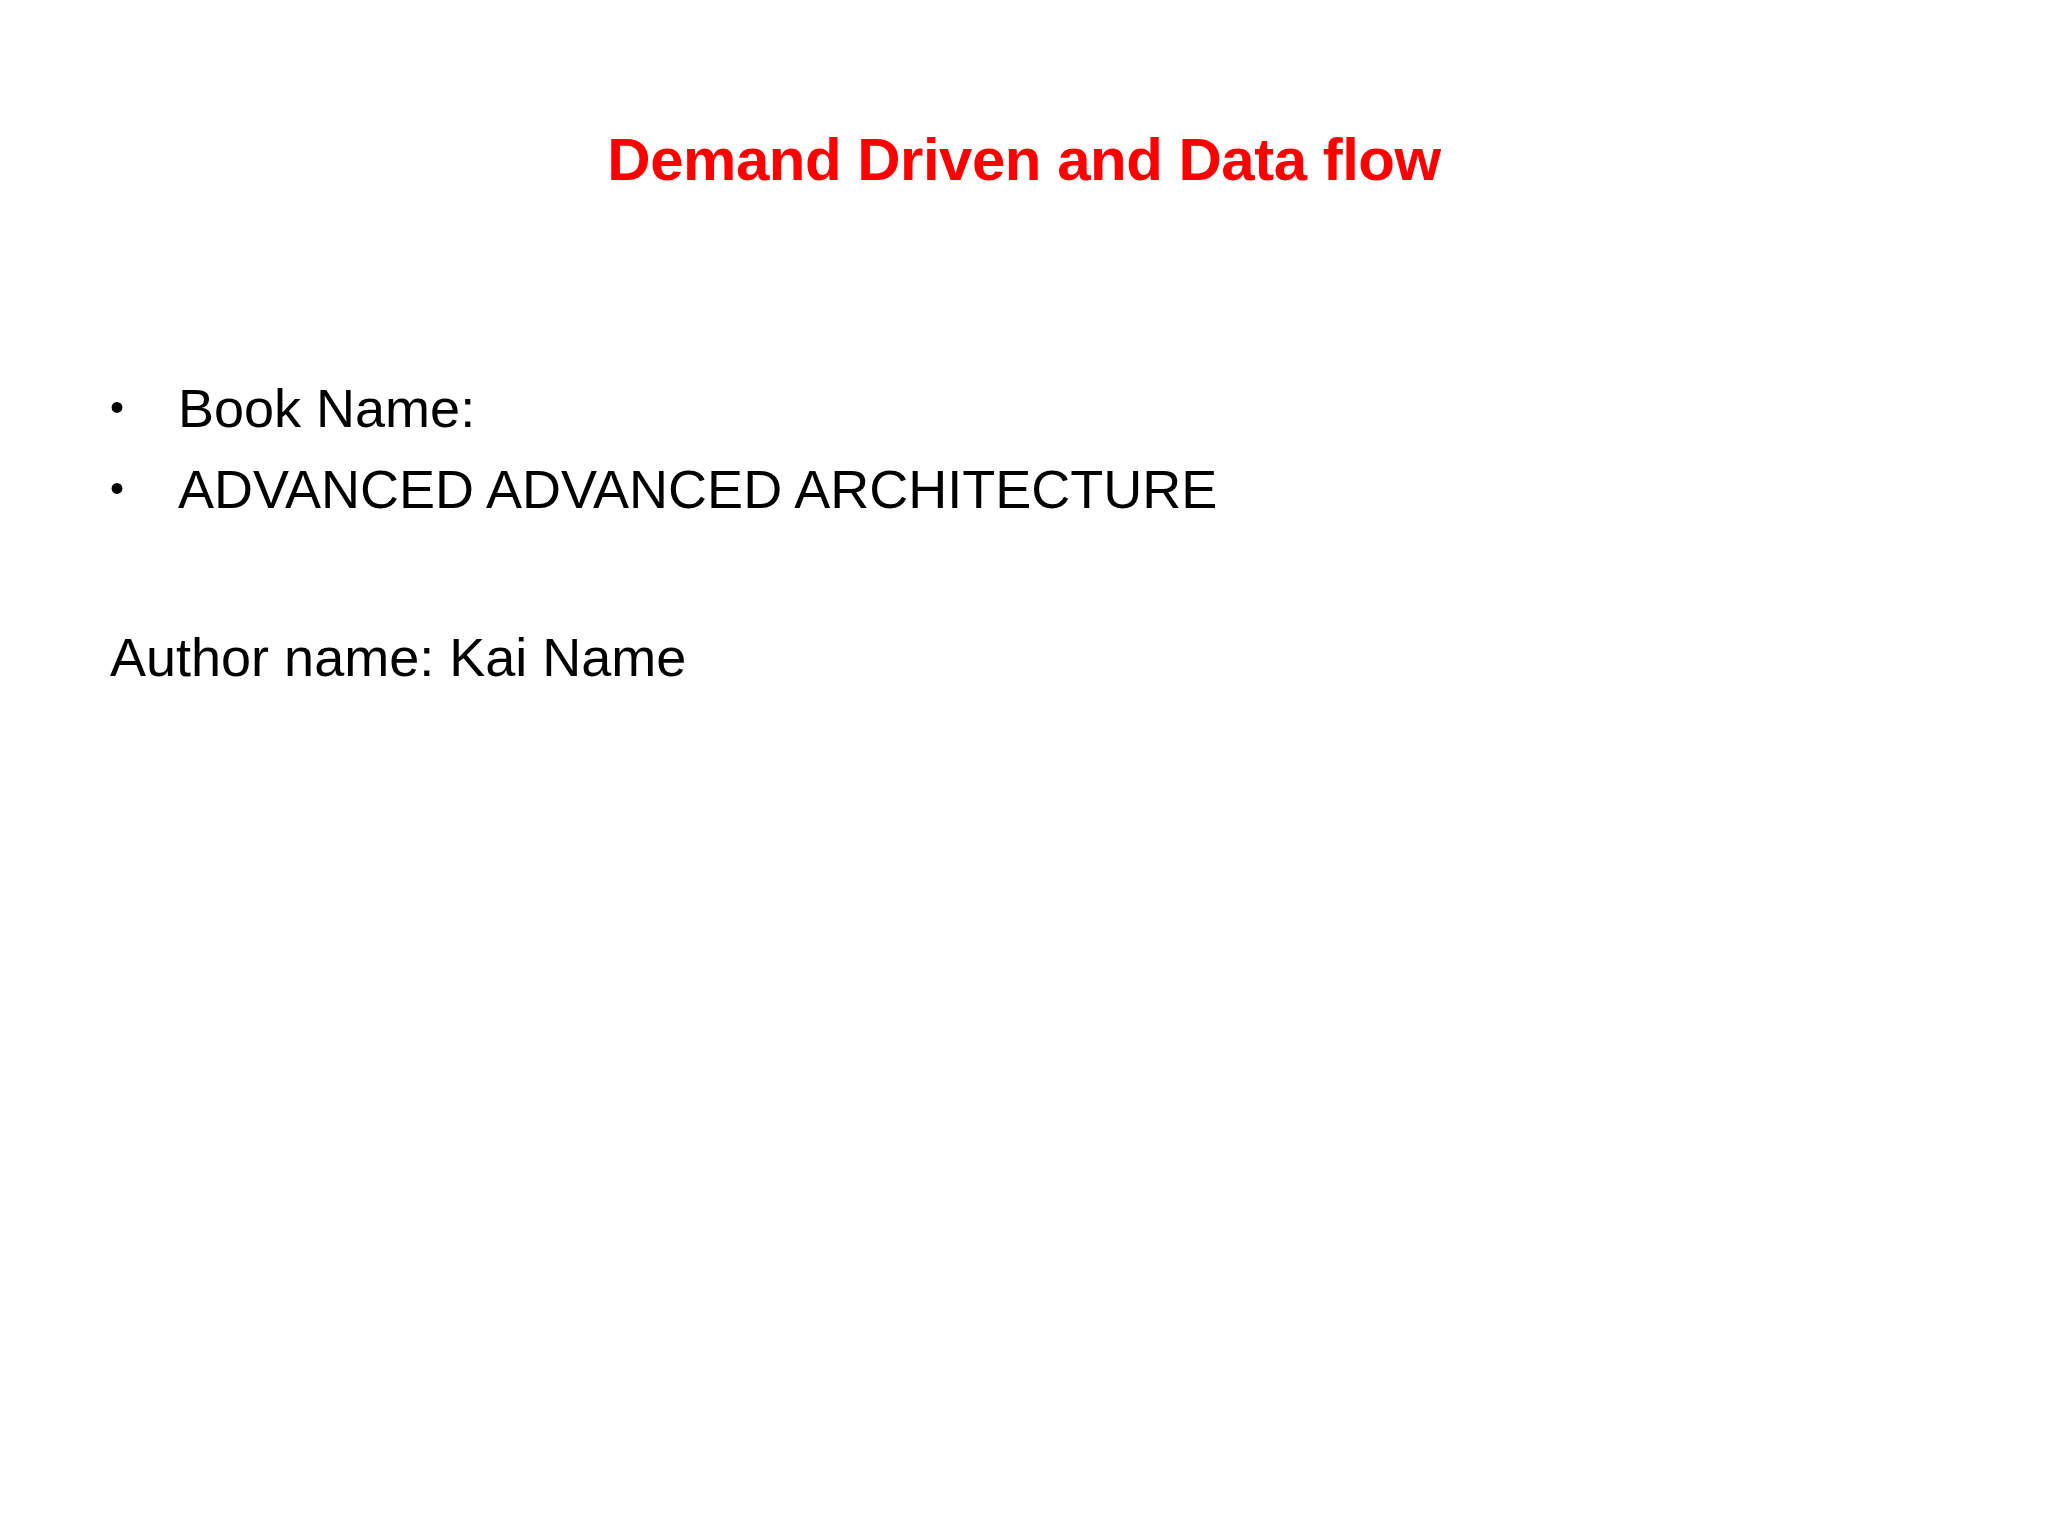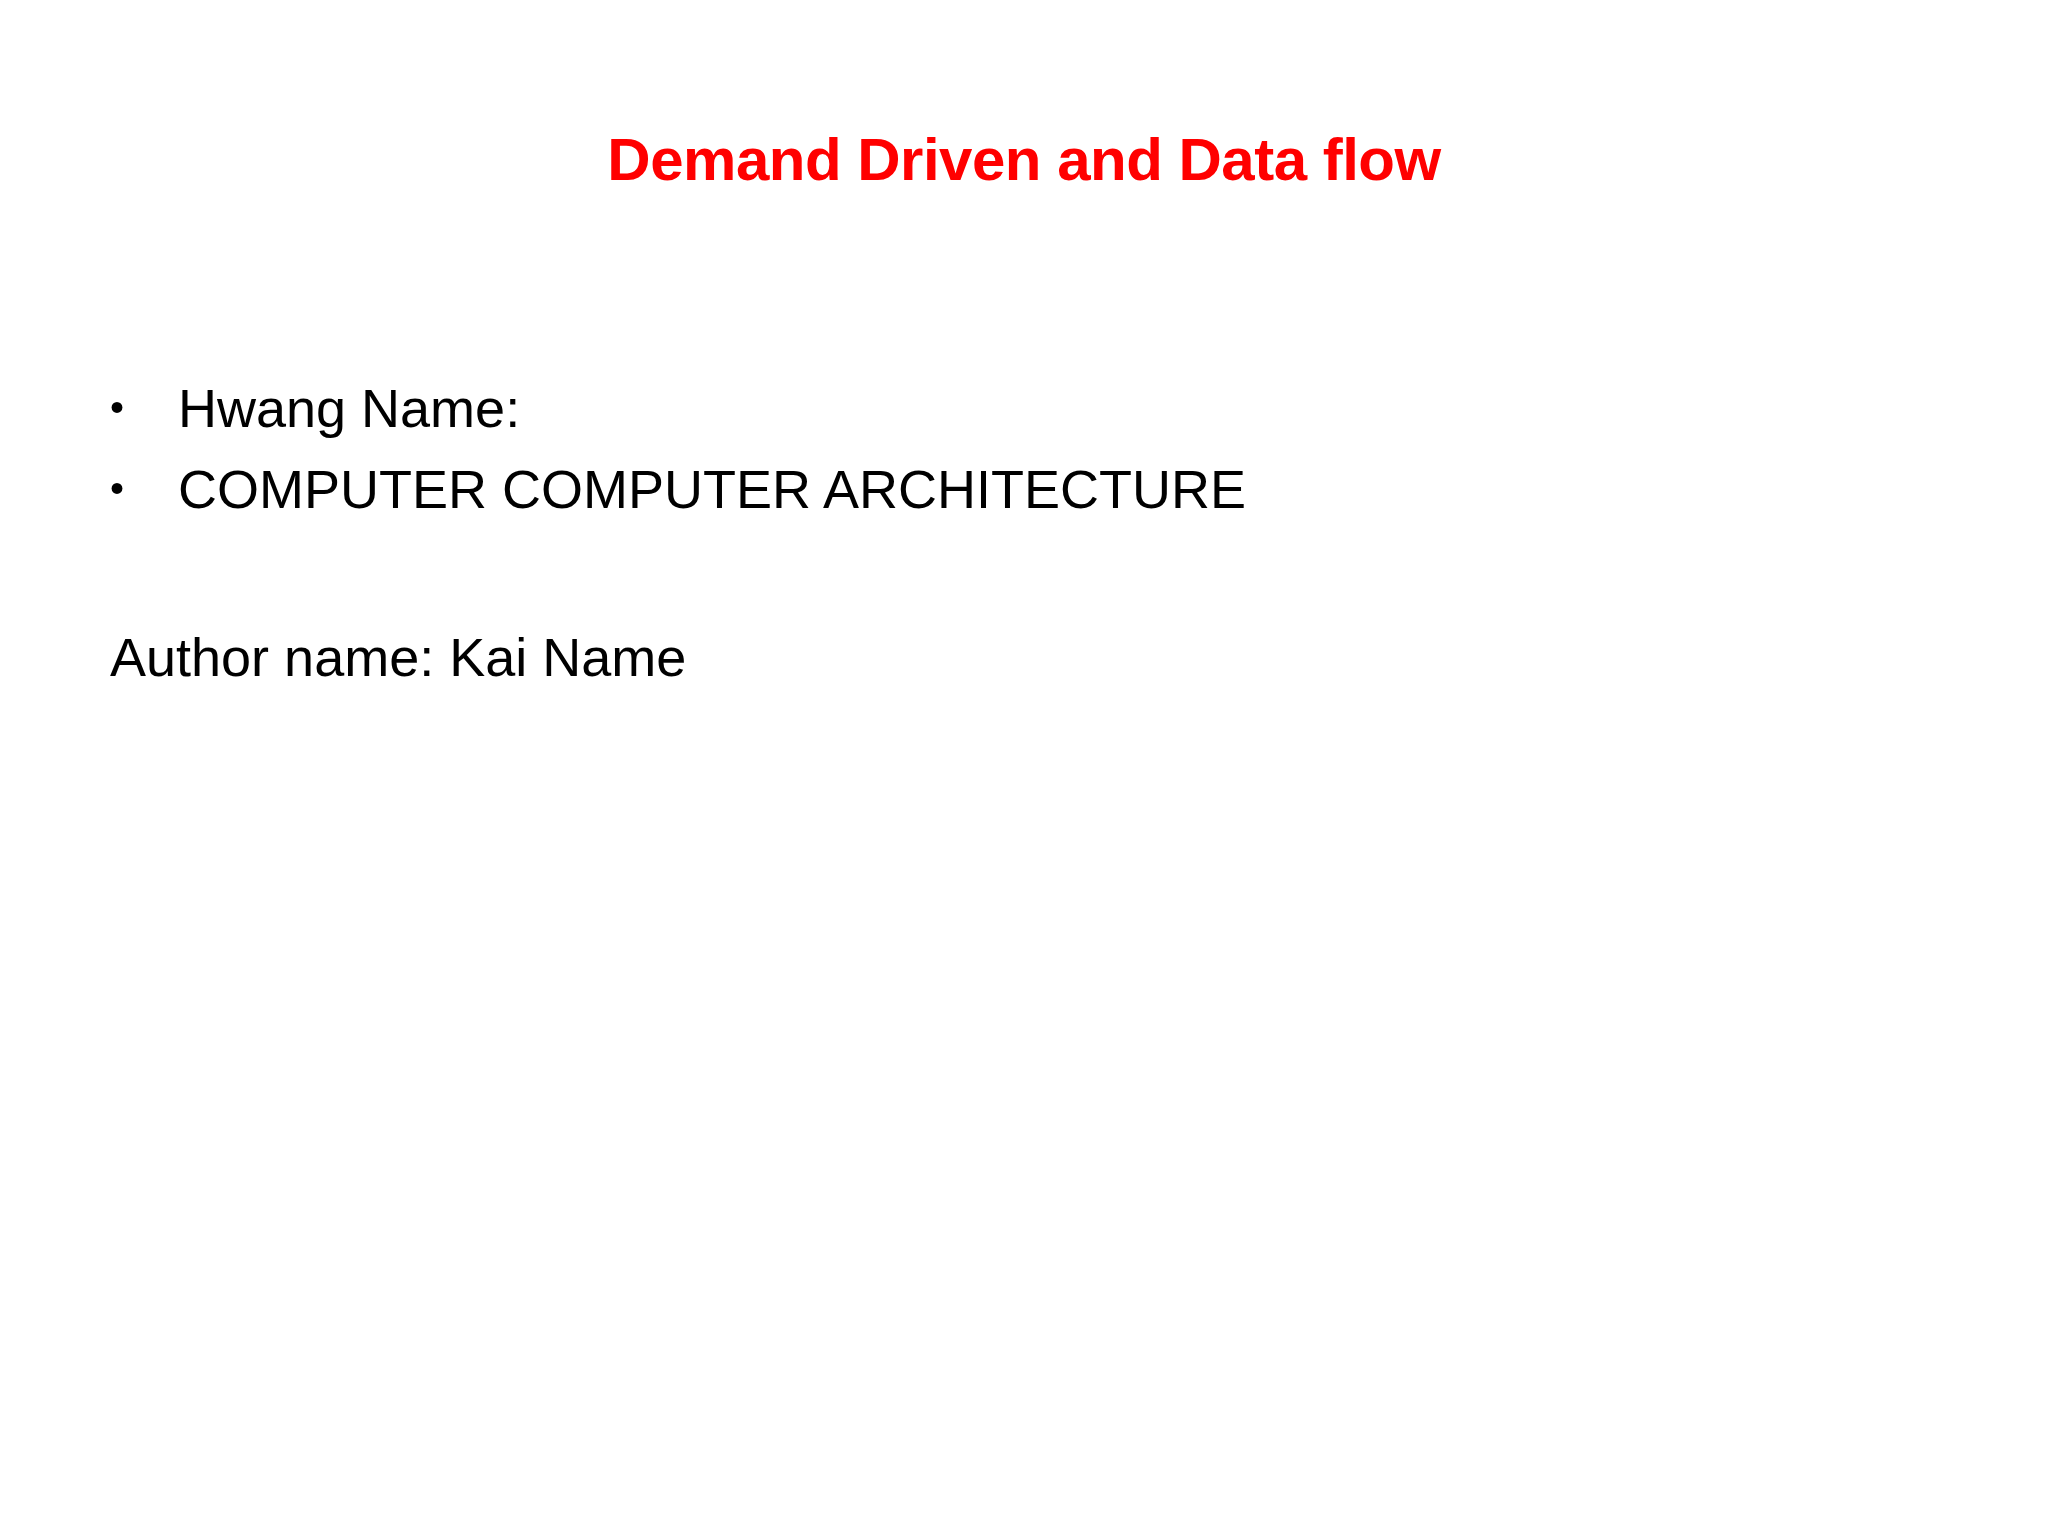--- a/index.html
+++ b/index.html
@@ -84,26 +84,26 @@
 <body>
 
 <div id="slide">
 
   <div id="slide-title">Demand Driven and Data flow</div>
 
   <div id="body-block">
 
     <div class="bullet-row">
       <span class="bullet-glyph">•</span>
-      <span class="bullet-text">Hwang Name:</span>
+      <span class="bullet-text">Book Name:</span>
     </div>
 
     <div class="bullet-row">
       <span class="bullet-glyph">•</span>
-      <span class="bullet-text">COMPUTER COMPUTER ARCHITECTURE</span>
+      <span class="bullet-text">ADVANCED ADVANCED ARCHITECTURE</span>
     </div>
 
     <div class="spacer-row"></div>
 
     <div class="plain-row">Author name: Kai Name</div>
 
   </div>
 
 </div>
 

